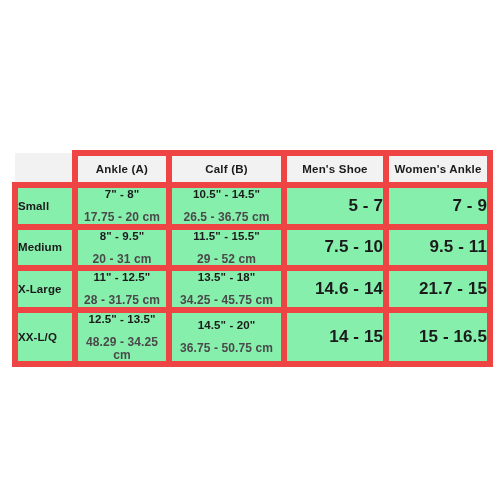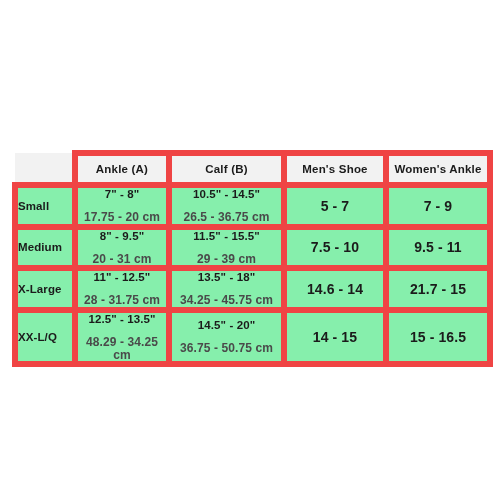--- a/index.html
+++ b/index.html
@@ -87,22 +87,22 @@
   .meas-cm {
     display: block;
     font-size: 12px;
     font-weight: bold;
     color: #4a4a4a;
     margin-top: 11px;
     letter-spacing: 0.1px;
   }
 
   td.shoe-cell {
-    text-align: center;
-    font-size: 14px;
+    text-align: right;
+    font-size: 17px;
     font-weight: bold;
     color: #1b1b1b;
     letter-spacing: 0.1px;
   }
 </style>
 </head>
 <body>
 
 <div id="sizing-chart-wrap">
   <table class="sizing-chart">
@@ -137,21 +137,21 @@
         <td class="shoe-cell">7 - 9</td>
       </tr>
       <tr class="data-row">
         <td class="size-cell">Medium</td>
         <td class="measure-cell">
           <span class="meas-in">8" - 9.5"</span>
           <span class="meas-cm">20 - 31 cm</span>
         </td>
         <td class="measure-cell">
           <span class="meas-in">11.5" - 15.5"</span>
-          <span class="meas-cm">29 - 39 cm</span>
+          <span class="meas-cm">29 - 52 cm</span>
         </td>
         <td class="shoe-cell">7.5 - 10</td>
         <td class="shoe-cell">9.5 - 11</td>
       </tr>
       <tr class="data-row">
         <td class="size-cell">X-Large</td>
         <td class="measure-cell">
           <span class="meas-in">11" - 12.5"</span>
           <span class="meas-cm">28 - 31.75 cm</span>
         </td>

